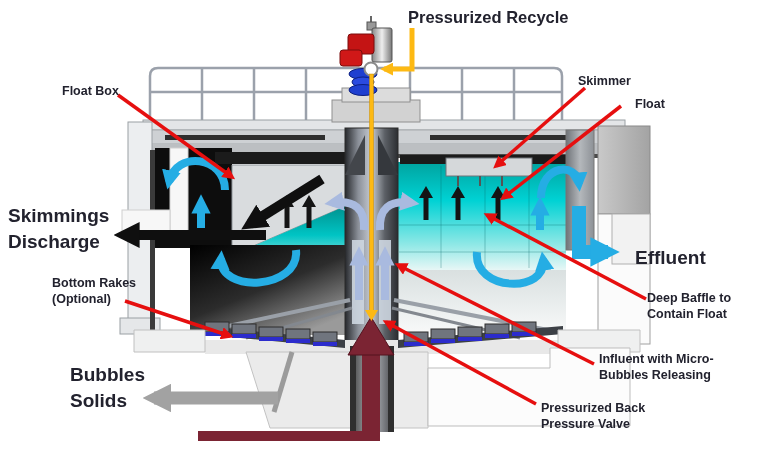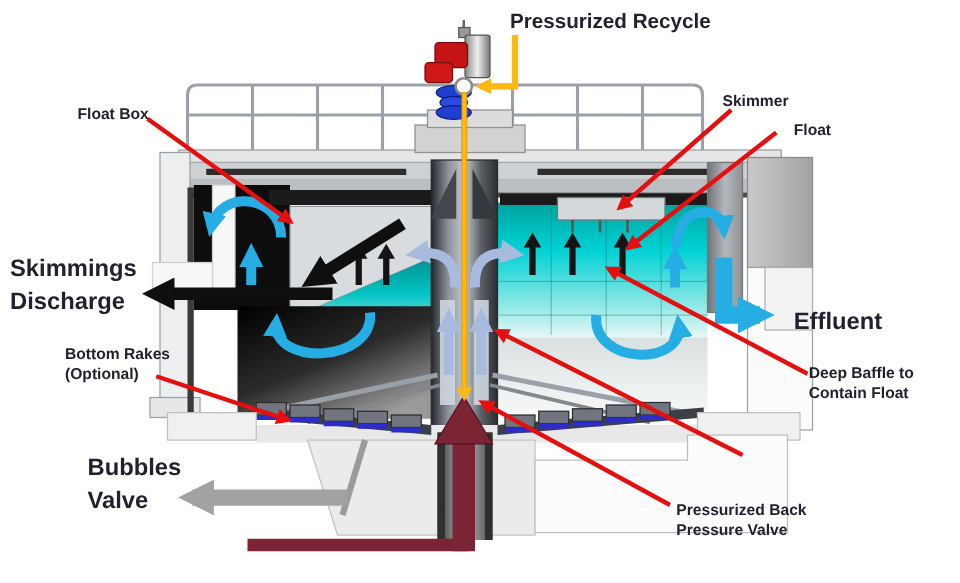--- a/index.html
+++ b/index.html
@@ -286,22 +286,26 @@
 </div>
 <div class="lbl big" style="left:635px;top:245px;">Effluent</div>
 <div class="lbl small" style="left:52px;top:275px;">
   <span>Bottom Rakes</span>
   <span>(Optional)</span>
 </div>
 <div class="lbl small" style="left:647px;top:290px;">
   <span>Deep Baffle to</span>
   <span>Contain Float</span>
 </div>
+<div class="lbl small" style="left:599px;top:351px;">
+  <span>Influent with Micro-</span>
+  <span>Bubbles Releasing</span>
+</div>
 <div class="lbl small" style="left:541px;top:400px;">
   <span>Pressurized Back</span>
   <span>Pressure Valve</span>
 </div>
 <div class="lbl big" style="left:70px;top:362px;">
   <span>Bubbles</span>
-  <span>Valve</span>
+  <span>Solids</span>
 </div>
 
 </div>
 
 </body></html>

